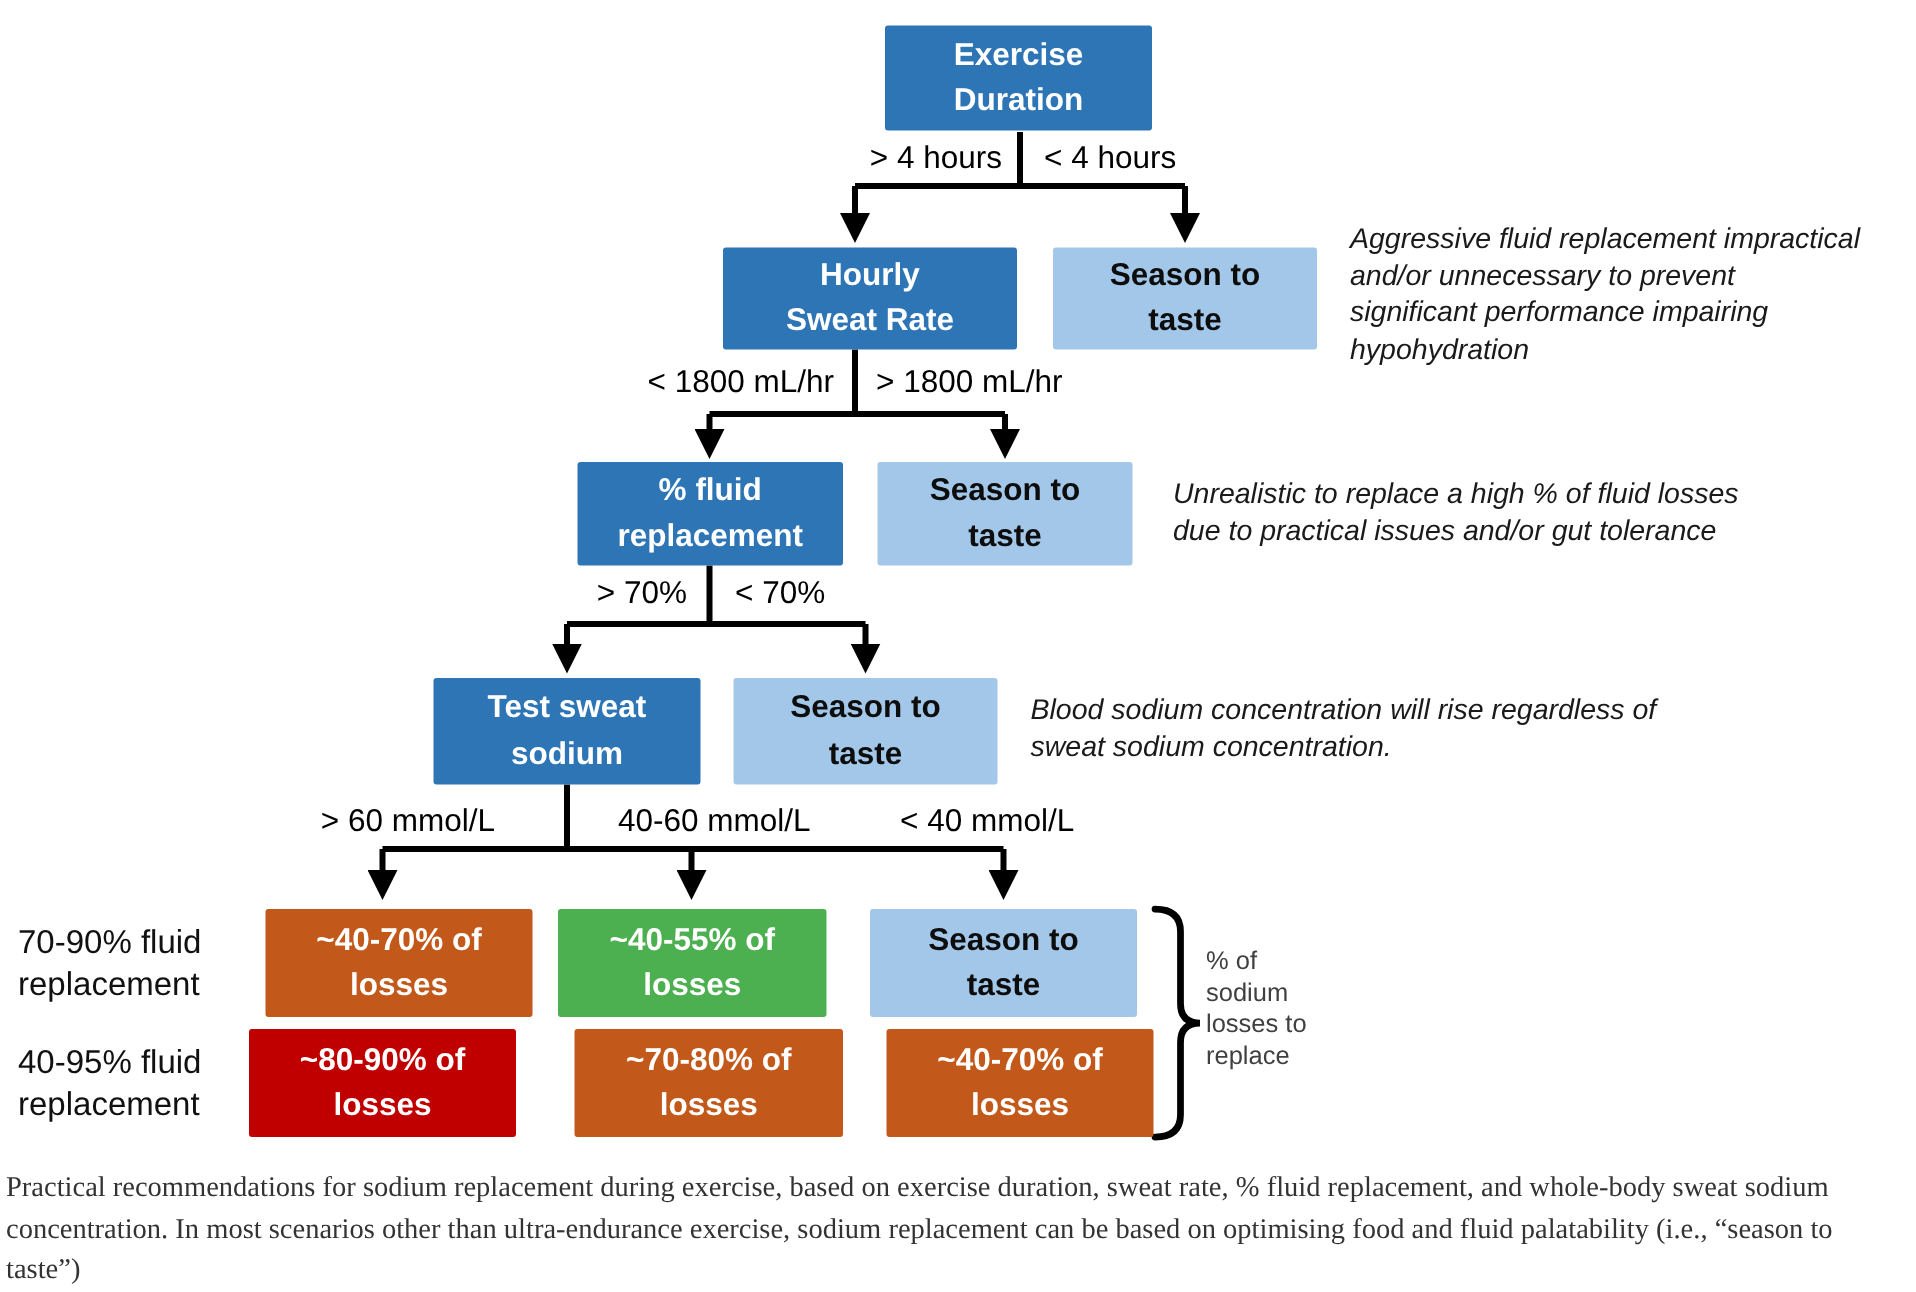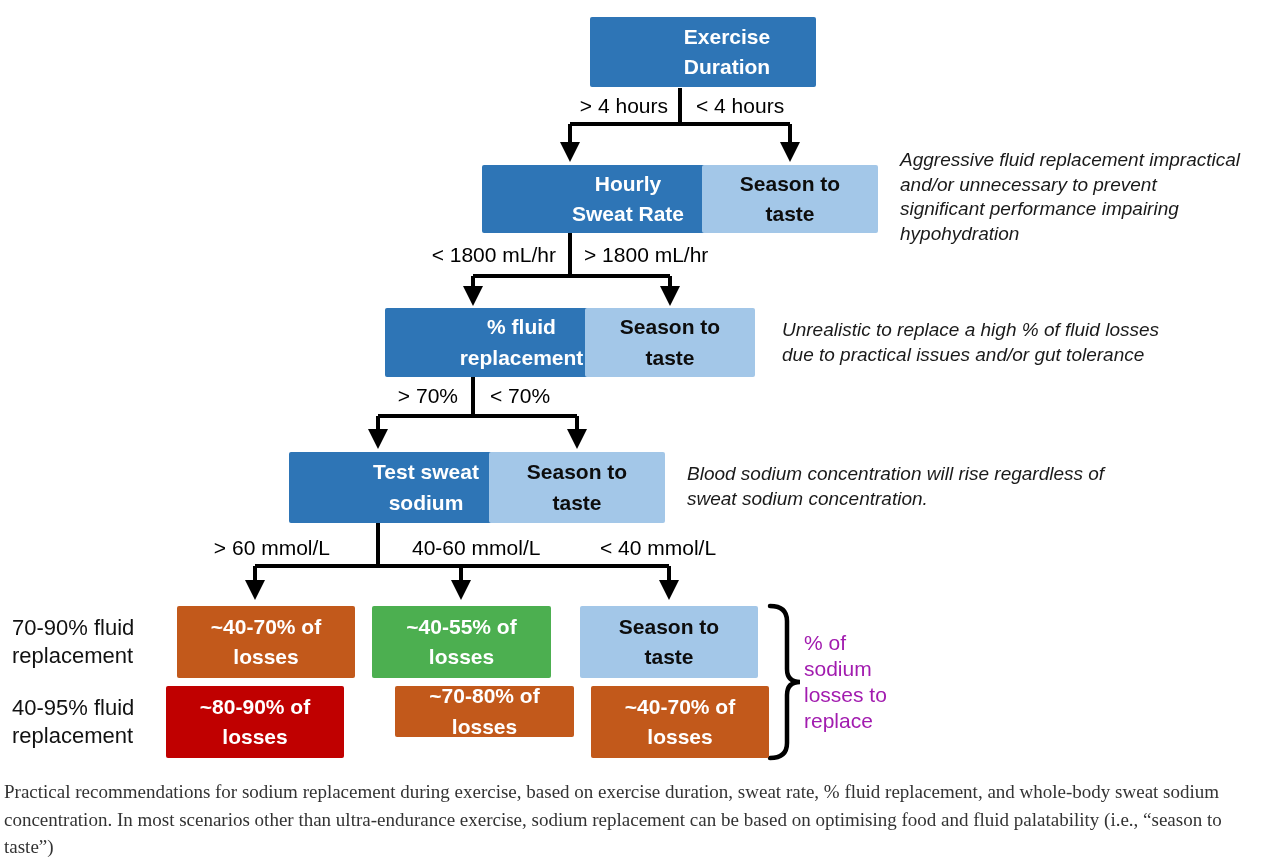--- a/index.html
+++ b/index.html
@@ -6,36 +6,36 @@
   .stage{
     position:relative;width:1277px;height:861px;background:#ffffff;
     font-family:"Liberation Sans",sans-serif;overflow:hidden;
   }
   .wires{position:absolute;left:0;top:0;pointer-events:none;}
   .box{
     position:absolute;display:flex;align-items:center;justify-content:center;
     text-align:center;white-space:pre-line;font-weight:bold;
     font-size:21px;line-height:1.45;border-radius:2px;
   }
-  .blue{background:#2E75B6;color:#ffffff;padding-left:48px;}
+  .blue{background:#2E75B6;color:#ffffff;}
   .ltblue{background:#A3C7E8;color:#0d0d0d;}
   .orange{background:#C2591B;color:#ffffff;margin-left:11px;}
   .green{background:#4CAF50;color:#ffffff;}
   .red{background:#C00000;color:#ffffff;}
   .branch{position:absolute;font-size:21px;color:#000;white-space:nowrap;}
   .r{text-align:right;}
   .note{
     position:absolute;font-style:italic;font-size:19px;line-height:1.3;
     white-space:pre-line;color:#1a1a1a;
   }
   .rowlabel{
     position:absolute;font-size:22px;line-height:1.26;white-space:pre-line;color:#111;
   }
   .bracketlabel{
-    position:absolute;font-size:21px;line-height:1.24;white-space:pre-line;color:#a21caf;
+    position:absolute;font-size:17px;line-height:1.24;white-space:pre-line;color:#404040;
   }
   .caption{
     position:absolute;left:4px;top:778px;width:1270px;
     font-family:"Liberation Serif",serif;font-size:19px;line-height:1.45;color:#333;
   }
 </style>
 </head>
 <body>
 
 <div class="stage">
@@ -108,21 +108,21 @@
 
   <div class="box orange" style="left:166px;top:606px;width:178px;height:72px;">~40-70% of
 losses</div>
   <div class="box green" style="left:372px;top:606px;width:179px;height:72px;">~40-55% of
 losses</div>
   <div class="box ltblue" style="left:580px;top:606px;width:178px;height:72px;">Season to
 taste</div>
 
   <div class="box red" style="left:166px;top:686px;width:178px;height:72px;">~80-90% of
 losses</div>
-  <div class="box orange" style="left:384px;top:686px;width:179px;height:51px;">~70-80% of
+  <div class="box orange" style="left:372px;top:686px;width:179px;height:72px;">~70-80% of
 losses</div>
   <div class="box orange" style="left:580px;top:686px;width:178px;height:72px;">~40-70% of
 losses</div>
 
   <div class="bracketlabel" style="left:804px;top:630px;">% of
 sodium
 losses to
 replace</div>
 
   <div class="caption">Practical recommendations for sodium replacement during exercise, based on exercise duration, sweat rate, % fluid replacement, and whole-body sweat sodium concentration. In most scenarios other than ultra-endurance exercise, sodium replacement can be based on optimising food and fluid palatability (i.e., “season to taste”)</div>

